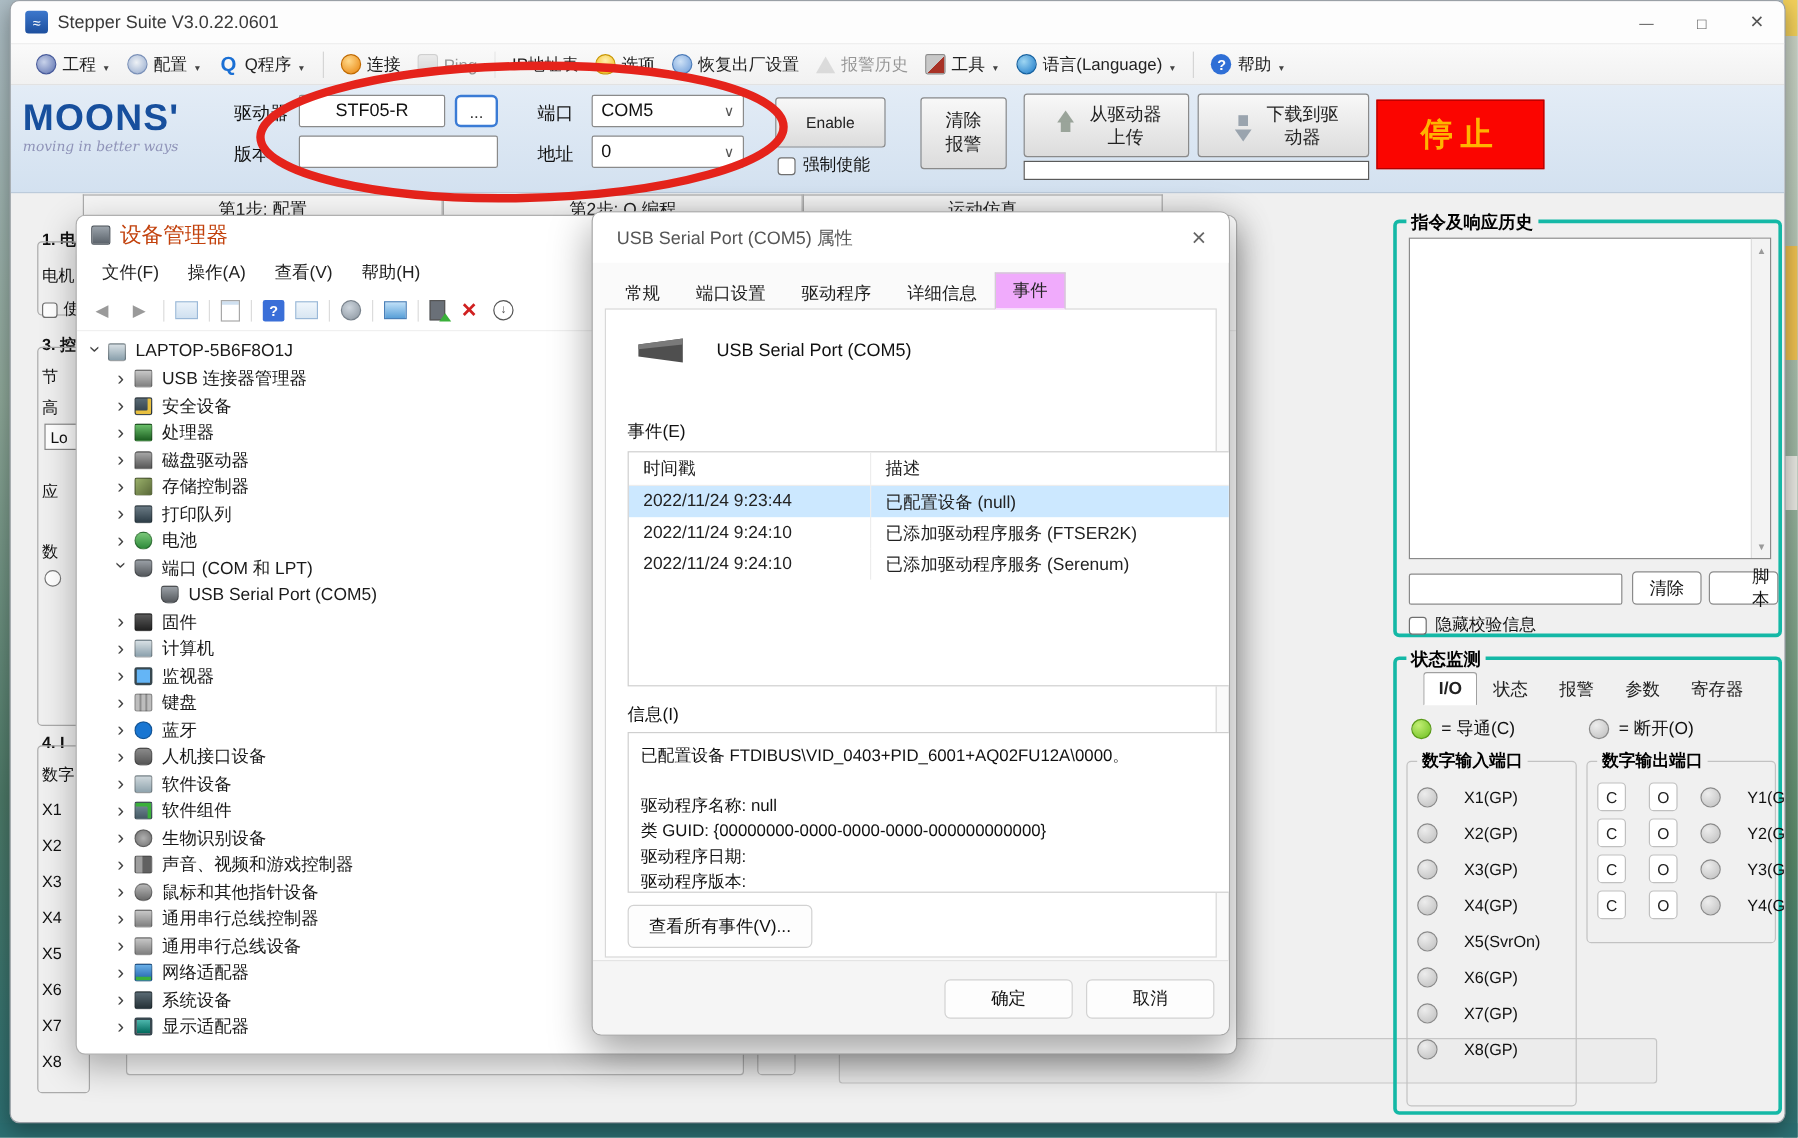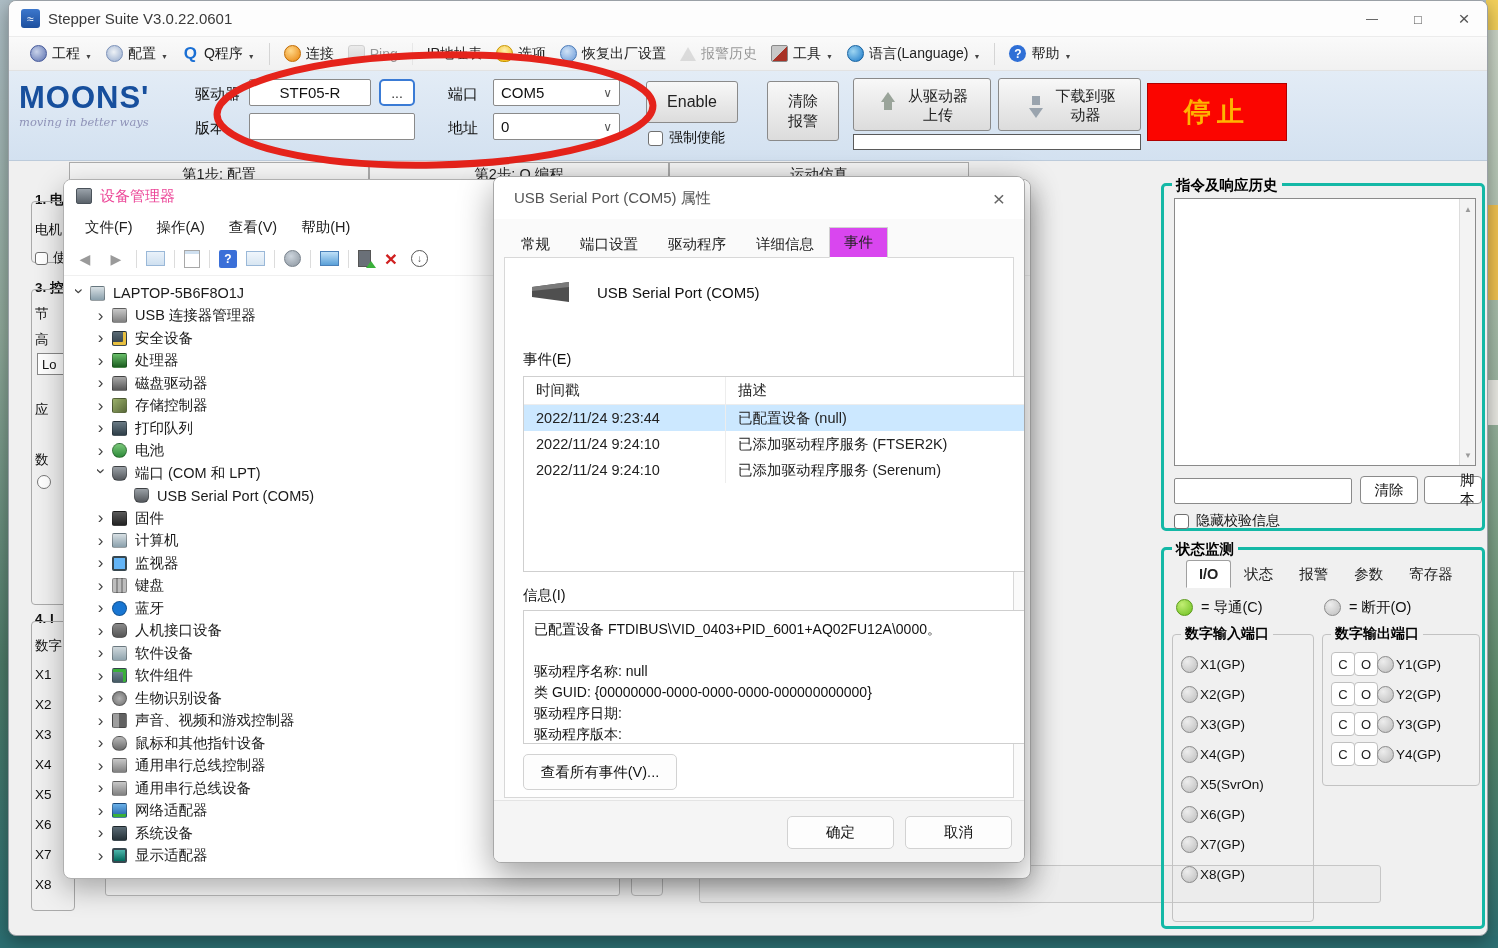--- a/index.html
+++ b/index.html
@@ -69,21 +69,21 @@
     font-size:15px; color:#111; display:flex; align-items:center; }
   .dfield.center { justify-content:center; }
   .dots-btn { position:absolute; background:#fff; border:2px solid #3a7bd5; border-radius:5px;
     font-size:14px; color:#333; display:flex; align-items:center; justify-content:center; }
   .dselect { position:absolute; background:#fff; border:1px solid #8a8a8a; border-radius:2px;
     font-size:15px; color:#111; display:flex; align-items:center; padding-left:7px; }
   .sel-arrow { position:absolute; right:7px; color:#555; font-size:12px; }
   .sel-arrow::before { content:"∨"; }
   .btn3d { background:linear-gradient(#f8f8f8,#dcdcdc); border:1px solid #8a8a8a; border-radius:3px;
     color:#222; display:flex; align-items:center; justify-content:center; text-align:center; }
-  .enable-btn { position:absolute; left:637px; top:10px; width:92px; height:42px; font-size:16px; }
+  .enable-btn { position:absolute; left:637px; top:10px; width:92px; height:42px; font-size:13px; }
   .force-row { position:absolute; left:639px; top:58px; display:flex; align-items:center; gap:6px; font-size:14px; color:#111; }
   .cb { width:15px; height:15px; border:1px solid #707070; border-radius:3px; background:#fff; display:inline-block; flex:none; }
   .clear-alarm { position:absolute; left:758px; top:10px; width:72px; height:60px; font-size:15px; line-height:20px; padding:0 14px; }
   .updown-btn { position:absolute; top:7px; height:53px; font-size:15px; line-height:19px; gap:6px; }
   .upload-btn { left:844px; width:138px; }
   .download-btn { left:989px; width:143px; }
   .arr-ico { width:26px; height:26px; flex:none; position:relative; }
   .arr-up::before { content:""; position:absolute; left:6px; top:0; border-left:7px solid transparent; border-right:7px solid transparent; border-bottom:10px solid #9aa49a; }
   .arr-up::after { content:""; position:absolute; left:9px; top:9px; width:8px; height:9px; background:#9aa49a; }
   .arr-dn::before { content:""; position:absolute; left:6px; bottom:0; border-left:7px solid transparent; border-right:7px solid transparent; border-top:10px solid #9aa4ae; }
@@ -134,31 +134,31 @@
   .stab.active { background:#fff; border-color:#a0a0a0; border-bottom-color:#fff; border-radius:3px 3px 0 0; font-weight:bold; }
   .legend { position:absolute; left:12px; top:48px; display:flex; align-items:center; gap:8px; font-size:14.5px; color:#111; }
   .legend2 { left:160px; }
   .led { width:17px; height:17px; border-radius:50%; border:1px solid #8a8a8a;
     background:radial-gradient(circle at 35% 30%,#ededed,#bdbdbd); flex:none; }
   .led.on { background:radial-gradient(circle at 35% 30%,#c2ee74,#6cbf1e); border-color:#5a9a18; }
   .iogrp { position:absolute; border:1px solid #c2c2c2; border-radius:4px; }
   .iogrp .grp-title { font-size:14px; background:#f0f0f0; }
   .in-grp { left:8px; top:84px; width:142px; height:288px; }
   .out-grp { left:158px; top:84px; width:158px; height:152px; }
-  .io-row { display:flex; align-items:center; height:30px; padding-left:8px; font-size:13.5px; color:#111; gap:2px; }
+  .io-row { display:flex; align-items:center; height:30px; padding-left:8px; font-size:13.5px; color:#111; gap:22px; }
   .io-rows { position:absolute; left:0; top:14px; width:100%; }
   .co-btn { width:24px; height:24px; background:#fff; border:1px solid #c0c0c0; border-radius:4px;
     display:flex; align-items:center; justify-content:center; font-size:13px; color:#222; margin-right:-3px; flex:none; }
 
   
   .devmgr { position:absolute; left:54px; top:178px; width:968px; height:700px; background:#fff;
     border:1px solid #b0b0b0; border-radius:8px; box-shadow:0 10px 28px rgba(0,0,0,.30); z-index:10; overflow:hidden; }
   .dm-title { height:32px; display:flex; align-items:center; padding-left:12px; gap:8px; background:#fff; }
   .dm-title-ico { width:16px; height:16px; background:linear-gradient(#9aa2aa,#5a626a); border-radius:2px; border:1px solid #4a525a; }
-  .dm-title span { font-size:15px; color:#ec4899; }
+  .dm-title span { font-size:18px; color:#c2410c; }
   .dm-menu { height:30px; display:flex; align-items:center; padding-left:10px; gap:2px; }
   .dm-menu-item { font-size:14.5px; color:#222; padding:3px 11px; }
   .dm-tools { height:34px; display:flex; align-items:center; padding-left:10px; gap:9px; border-bottom:1px solid #f0f0f0; }
   .dmt { width:22px; height:22px; display:flex; align-items:center; justify-content:center; flex:none; }
   .dmt-back::before { content:"◀"; color:#9a9a9a; font-size:14px; }
   .dmt-fwd::before { content:"▶"; color:#9a9a9a; font-size:14px; }
   .dmt-sep { width:1px!important; height:18px; background:#dcdcdc; }
   .dmt-win { width:19px; height:15px; background:linear-gradient(#eaf2fa,#cfe0f0); border:1px solid #9ab8d8; }
   .dmt-props { width:16px; height:18px; background:#fff; border:1px solid #a8a8a8; box-shadow:inset 0 3px 0 #cfe0f0; }
   .dmt-help { width:18px; height:18px; background:#3a6fd8; color:#fff; border-radius:2px; }
@@ -206,21 +206,21 @@
   
   .pdlg { position:absolute; left:484px; top:175px; width:532px; height:687px; background:#fafafa;
     border:1px solid #a8a8a8; border-radius:8px; box-shadow:0 12px 34px rgba(0,0,0,.38); z-index:20; overflow:hidden; }
   .pd-title { height:42px; display:flex; align-items:center; padding-left:20px; background:#fff; }
   .pd-title span { font-size:15px; color:#555; }
   .pd-x { position:absolute; right:4px; top:4px; width:42px; height:36px; display:flex; align-items:center; justify-content:center; color:#666; }
   .pd-x::before { content:"×"; font-size:21px; }
   .pd-tabs { position:absolute; left:12px; top:50px; display:flex; z-index:3; }
   .pd-tab { padding:0 14px; height:28px; display:flex; align-items:center; font-size:14.5px; color:#222;
     border:1px solid transparent; position:relative; top:3px; }
-  .pd-tab.active { background:#d946ef; border-color:#d0d0d0; border-bottom-color:#fff; top:0; height:31px; font-weight:normal; }
+  .pd-tab.active { background:#f0abfc; border-color:#d0d0d0; border-bottom-color:#fff; top:0; height:31px; font-weight:normal; }
   .pd-panel { position:absolute; left:10px; right:10px; top:80px; bottom:64px; background:#fff; border:1px solid #d8d8d8; }
   .pd-devrow { position:absolute; left:24px; top:22px; display:flex; align-items:center; gap:24px; }
   .pd-devname { font-size:15px; color:#111; }
   .pd-lbl { position:absolute; left:18px; font-size:14.5px; color:#111; }
   .ev-table { position:absolute; left:18px; top:118px; width:524px; height:196px; border:1px solid #cfcfcf; background:#fff; overflow:hidden; }
   .ev-head { display:flex; height:28px; align-items:center; border-bottom:1px solid #ededed; }
   .ev-c1 { width:202px; padding-left:12px; flex:none; border-right:1px solid #ededed; height:100%; display:flex; align-items:center; font-size:14.5px; color:#222; }
   .ev-c2 { flex:1; padding-left:12px; height:100%; display:flex; align-items:center; font-size:14.5px; color:#222; }
   .ev-row { display:flex; height:26px; align-items:center; }
   .ev-row.selected { background:#cce8ff; }

